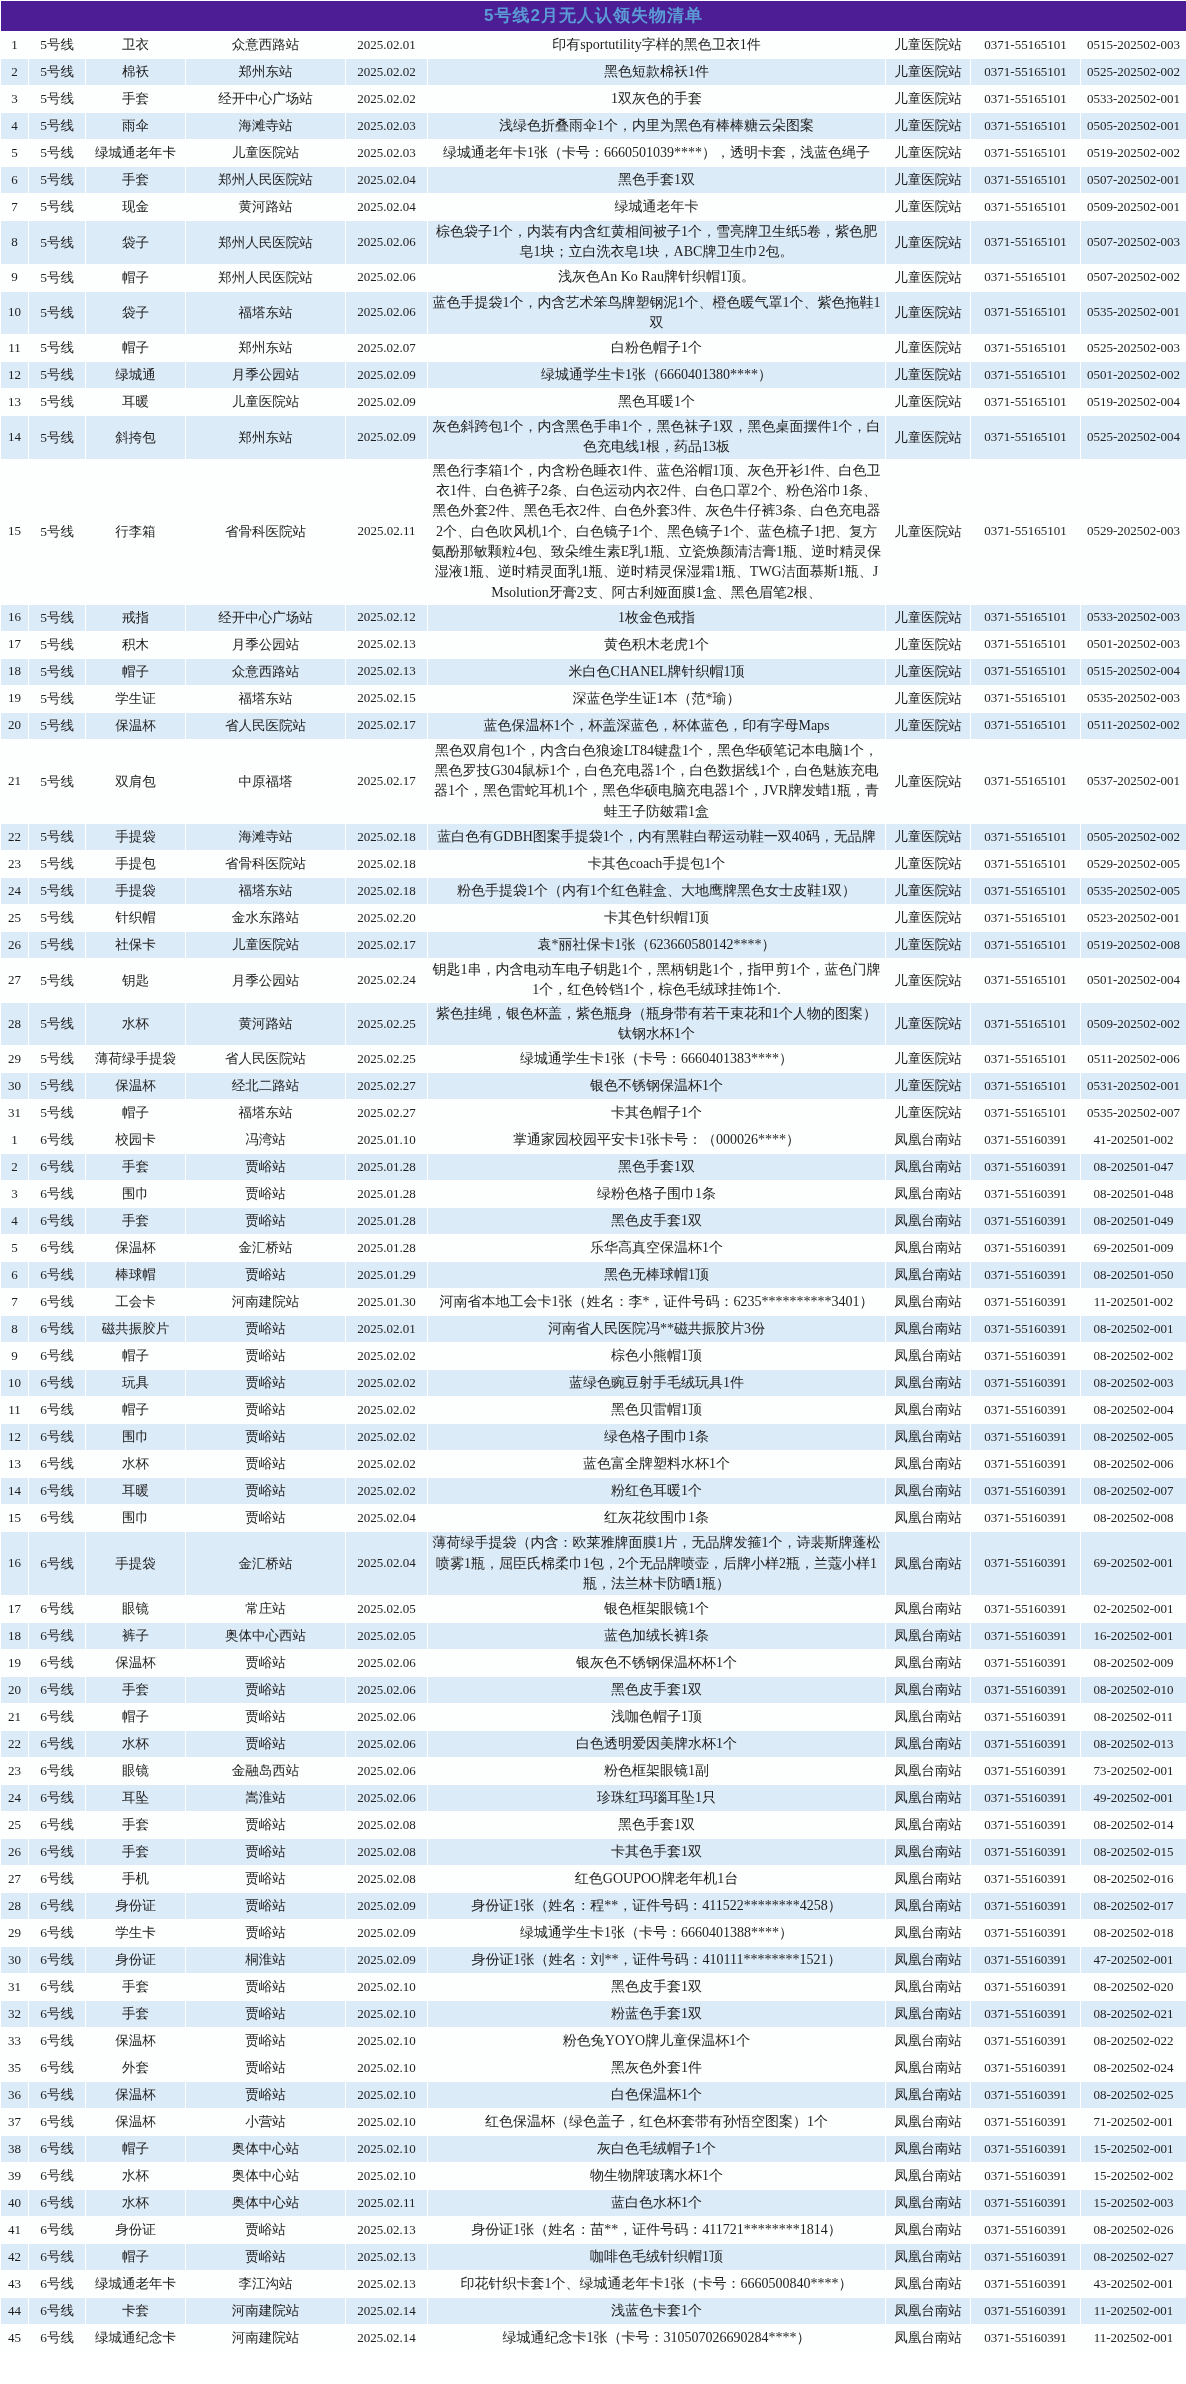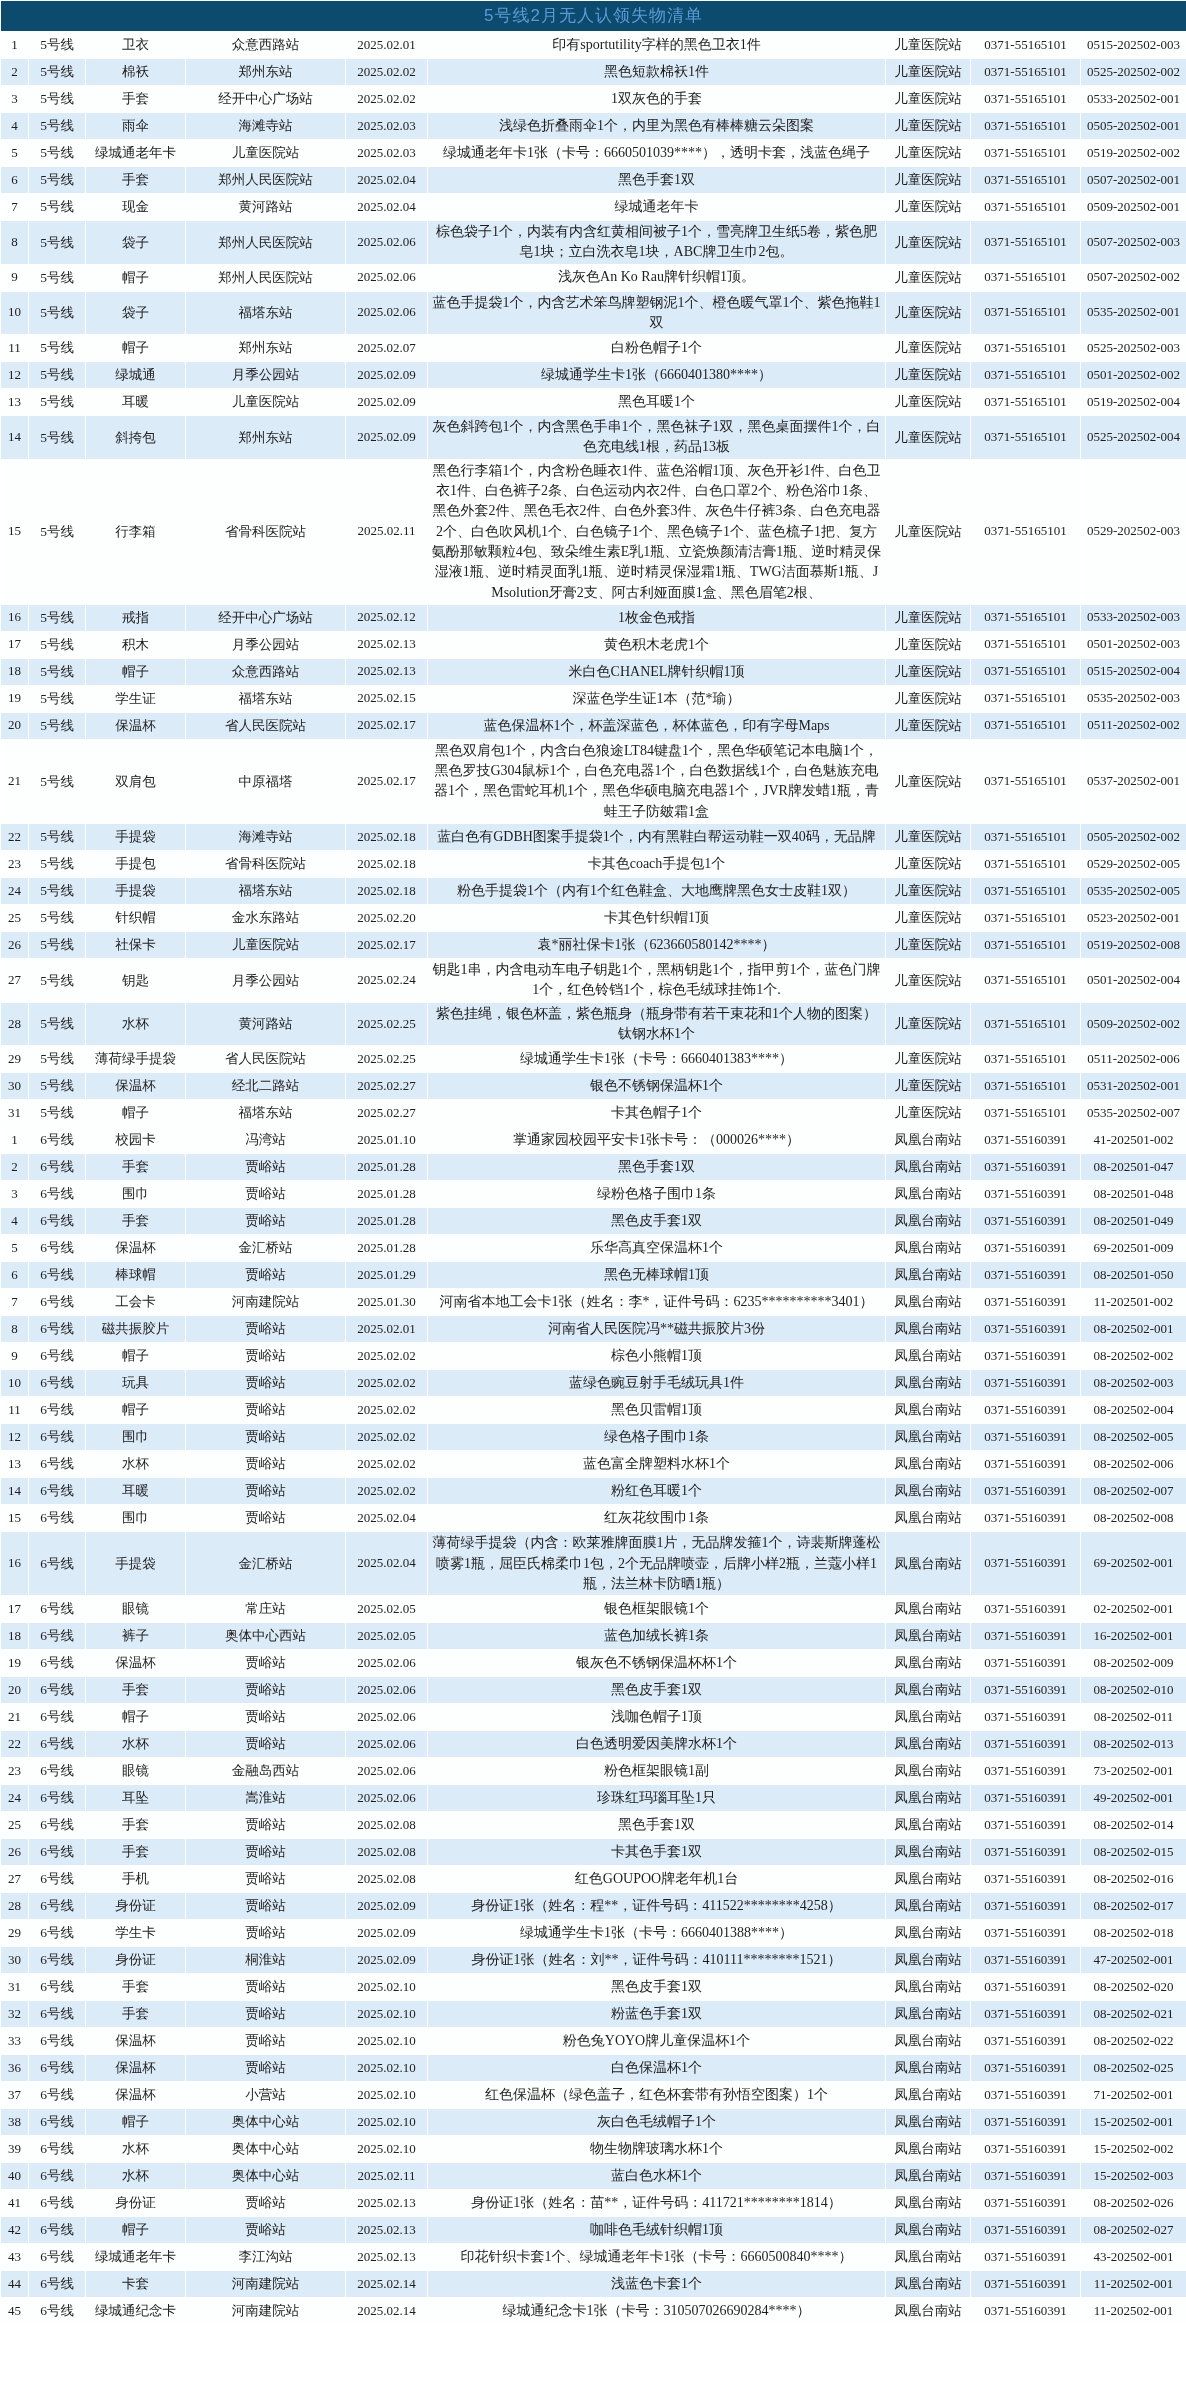--- a/index.html
+++ b/index.html
@@ -2,21 +2,21 @@
 <html lang="zh"><head>
 <meta charset="utf-8">
 <style>
   html,body { margin:0; padding:0; background:#ffffff; }
   body { width:1186px; font-family:"Liberation Serif","DejaVu Serif",serif; color:#1d1d1d; }
   table { width:1186px; table-layout:fixed; border-collapse:collapse; }
   td { border:1px solid #ffffff; padding:1px 3px; text-align:center; vertical-align:middle;
        line-height:1.45; font-size:13.5px; word-break:break-all; height:24px; }
   tr.stripe td { background:#dcebf8; }
   tr.plain td { background:#fdfefe; }
-  tr.title-row td { background:#0c4a6e; color:#5b9bd5; font-weight:normal; font-size:17px;
+  tr.title-row td { background:#4c1d95; color:#5b9bd5; font-weight:bold; font-size:17px;
        font-family:"Liberation Sans","DejaVu Sans",sans-serif; height:28px; letter-spacing:1px;margin-top:32px; }
   .c-no { font-size:13px; }
   .c-desc { font-size:14px; }
   .c-date, .c-phone, .c-code { font-size:13px; white-space:nowrap; overflow:hidden; }
 </style>
 </head>
 <body>
 
 <table>
   <colgroup>
@@ -731,20 +731,31 @@
         <td class="c-no">33</td>
         <td class="c-line">6号线</td>
         <td class="c-item">保温杯</td>
         <td class="c-station">贾峪站</td>
         <td class="c-date">2025.02.10</td>
         <td class="c-desc">粉色兔YOYO牌儿童保温杯1个</td>
         <td class="c-pickup">凤凰台南站</td>
         <td class="c-phone">0371-55160391</td>
         <td class="c-code">08-202502-022</td>
       </tr>
+      <tr class="plain">
+        <td class="c-no">35</td>
+        <td class="c-line">6号线</td>
+        <td class="c-item">外套</td>
+        <td class="c-station">贾峪站</td>
+        <td class="c-date">2025.02.10</td>
+        <td class="c-desc">黑灰色外套1件</td>
+        <td class="c-pickup">凤凰台南站</td>
+        <td class="c-phone">0371-55160391</td>
+        <td class="c-code">08-202502-024</td>
+      </tr>
       <tr class="stripe">
         <td class="c-no">36</td>
         <td class="c-line">6号线</td>
         <td class="c-item">保温杯</td>
         <td class="c-station">贾峪站</td>
         <td class="c-date">2025.02.10</td>
         <td class="c-desc">白色保温杯1个</td>
         <td class="c-pickup">凤凰台南站</td>
         <td class="c-phone">0371-55160391</td>
         <td class="c-code">08-202502-025</td>

